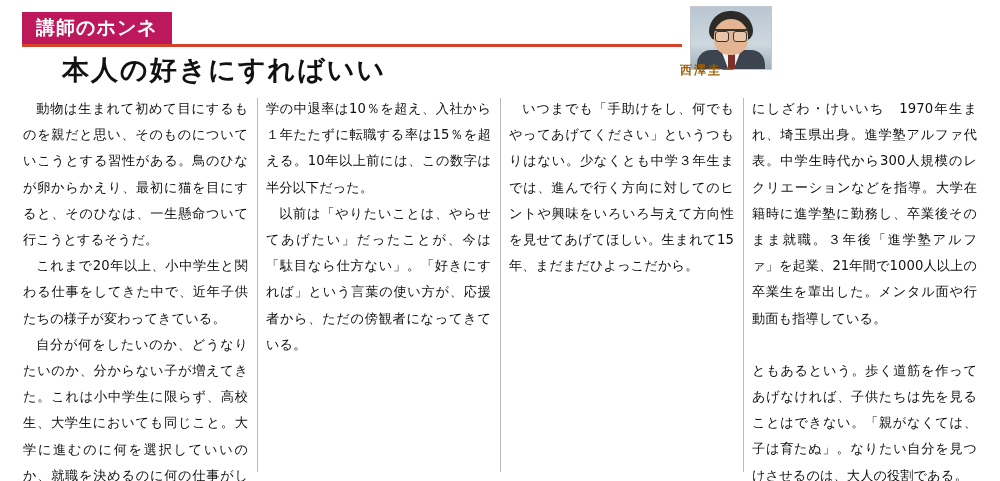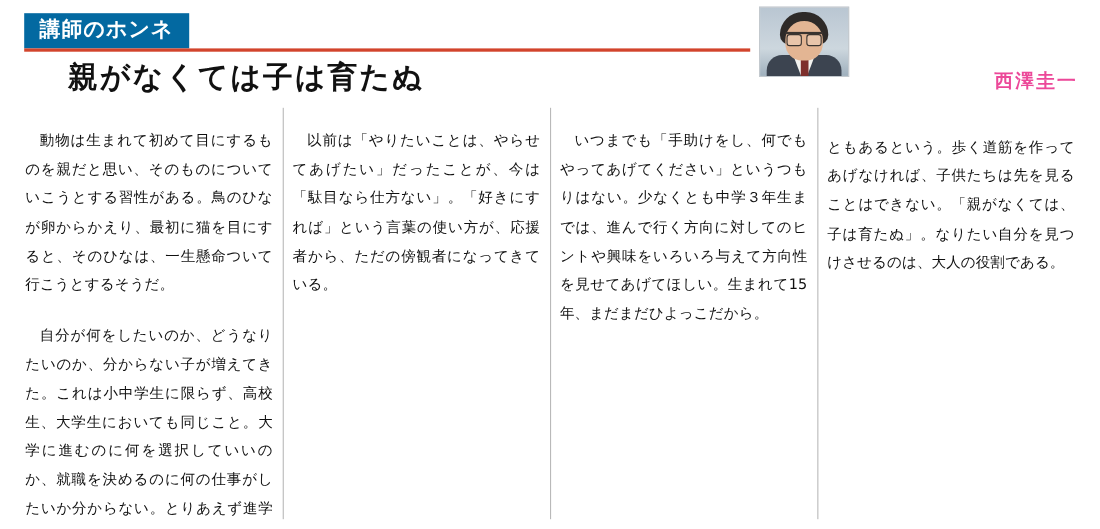--- a/index.html
+++ b/index.html
@@ -29,21 +29,21 @@
     width: 1000px;
     height: 92px;
   }
   .kicker-wrap {
     position: absolute;
     left: 22px;
     top: 12px;
   }
   .kicker {
     display: inline-block;
-    background: #0369a1;
+    background: #be185d;
     color: #ffffff;
     font-family: "DejaVu Sans", "Liberation Sans", sans-serif;
     font-weight: bold;
     font-size: 19px;
     letter-spacing: 1px;
     padding: 5px 14px 6px 14px;
     line-height: 1.1;
   }
   .kicker-rule {
     position: absolute;
@@ -132,27 +132,26 @@
     left: 37px; top: 47px;
     width: 7px; height: 16px;
     background: #7d2f2c;
   }
 
   .byline {
     position: absolute;
     left: 680px;
     top: 62px;
     width: 300px;
-    text-align: right;
     padding-right: 10px;
     font-family: "DejaVu Sans", "Liberation Sans", sans-serif;
     font-weight: bold;
-    font-size: 17px;
+    font-size: 12px;
     letter-spacing: 2px;
-    color: #ec4899;
+    color: #a16207;
   }
 
   
   .columns {
     position: absolute;
     left: 14px;
     top: 96px;
     width: 975px;
     height: 378px;
     display: flex;
@@ -178,71 +177,73 @@
     font-family: "DejaVu Sans", "Liberation Sans", sans-serif;
     font-size: 13.2px;
     line-height: 26.2px;
     letter-spacing: 0.1px;
     text-align: justify;
     text-justify: inter-character;
     color: #101010;
   }
   .col p.indent {
     text-indent: 1em;
-    margin-top: 20px;
   }
   .profile p {
     font-size: 13.2px;
     line-height: 26.2px;
   }
   .spacer-para {
     height: 26px;
   }
 </style>
 </head>
 <body>
 
 <div class="page">
 
   <div class="header">
     <div class="kicker-wrap">
       <span class="kicker">講師のホンネ</span>
     </div>
     <div class="kicker-rule"></div>
-    <div class="headline">親がなくては子は育たぬ</div>
+    <div class="headline">本人の好きにすればいい</div>
 
     <div class="portrait">
       <div class="sky"></div>
       <div class="body"></div>
       <div class="shirt"></div>
       <div class="tie"></div>
       <div class="hair"></div>
       <div class="face"></div>
       <div class="glasses"></div>
     </div>
 
     <div class="byline">西澤圭一</div>
   </div>
 
   <div class="columns">
 
     <div class="col">
       <p class="indent">動物は生まれて初めて目にするものを親だと思い、そのものについていこうとする習性がある。鳥のひなが卵からかえり、最初に猫を目にすると、そのひなは、一生懸命ついて行こうとするそうだ。</p>
+      <p class="indent">これまで20年以上、小中学生と関わる仕事をしてきた中で、近年子供たちの様子が変わってきている。</p>
       <p class="indent">自分が何をしたいのか、どうなりたいのか、分からない子が増えてきた。これは小中学生に限らず、高校生、大学生においても同じこと。大学に進むのに何を選択していいのか、就職を決めるのに何の仕事がしたいか分からない。とりあえず進学しよう、就職しよう。そんな子が少なくない。とりあえずで、入った大</p>
     </div>
 
     <div class="col">
+      <p>学の中退率は10％を超え、入社から１年たたずに転職する率は15％を超える。10年以上前には、この数字は半分以下だった。</p>
       <p class="indent">以前は「やりたいことは、やらせてあげたい」だったことが、今は「駄目なら仕方ない」。「好きにすれば」という言葉の使い方が、応援者から、ただの傍観者になってきている。</p>
 
     </div>
 
     <div class="col">
       <p class="indent">いつまでも「手助けをし、何でもやってあげてください」というつもりはない。少なくとも中学３年生までは、進んで行く方向に対してのヒントや興味をいろいろ与えて方向性を見せてあげてほしい。生まれて15年、まだまだひよっこだから。</p>
 
     </div>
 
     <div class="col profile">
+      <p>にしざわ・けいいち　1970年生まれ、埼玉県出身。進学塾アルファ代表。中学生時代から300人規模のレクリエーションなどを指導。大学在籍時に進学塾に勤務し、卒業後そのまま就職。３年後「進学塾アルファ」を起業、21年間で1000人以上の卒業生を輩出した。メンタル面や行動面も指導している。</p>
       <div class="spacer-para"></div>
       <p>ともあるという。歩く道筋を作ってあげなければ、子供たちは先を見ることはできない。「親がなくては、子は育たぬ」。なりたい自分を見つけさせるのは、大人の役割である。</p>
     </div>
 
   </div>
 </div>
 
 </body></html>

